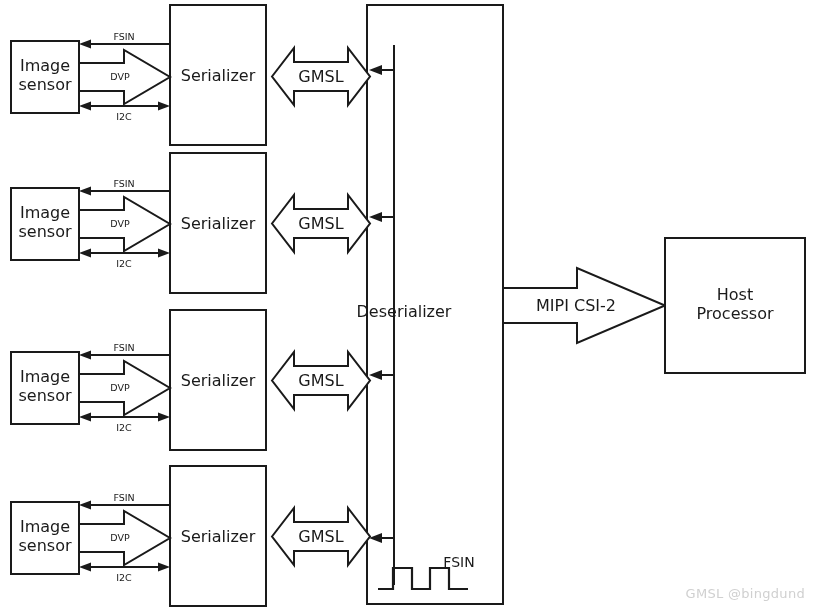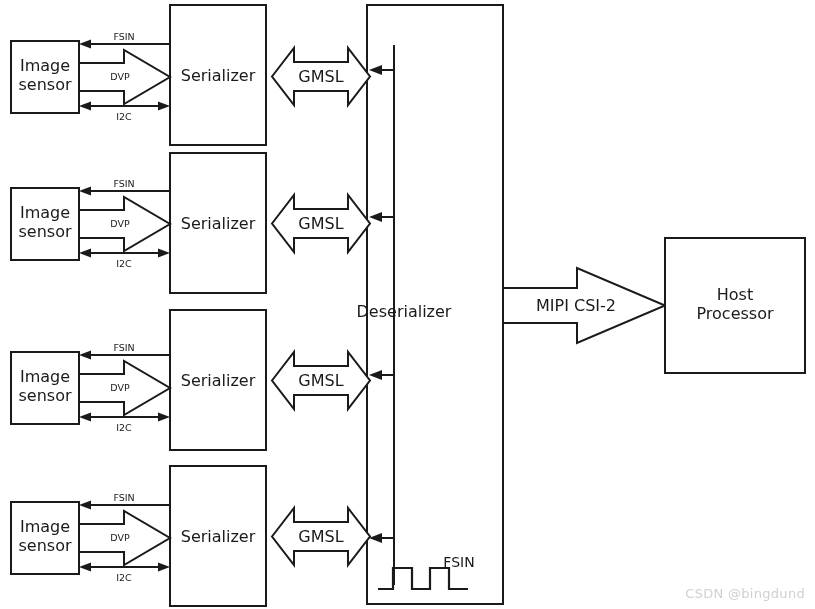--- a/index.html
+++ b/index.html
@@ -232,15 +232,15 @@
     </g>
 
     <g>
       <rect class="box-outline" x="665" y="238" width="140" height="135"></rect>
       <text class="lbl-block" x="735" y="300" text-anchor="middle">Host</text>
       <text class="lbl-block" x="735" y="319" text-anchor="middle">Processor</text>
     </g>
 
   </svg>
 
-  <div class="watermark">CSDN @bingdund</div>
+  <div class="watermark">GMSL @bingdund</div>
 
 </div>
 
 </body></html>

